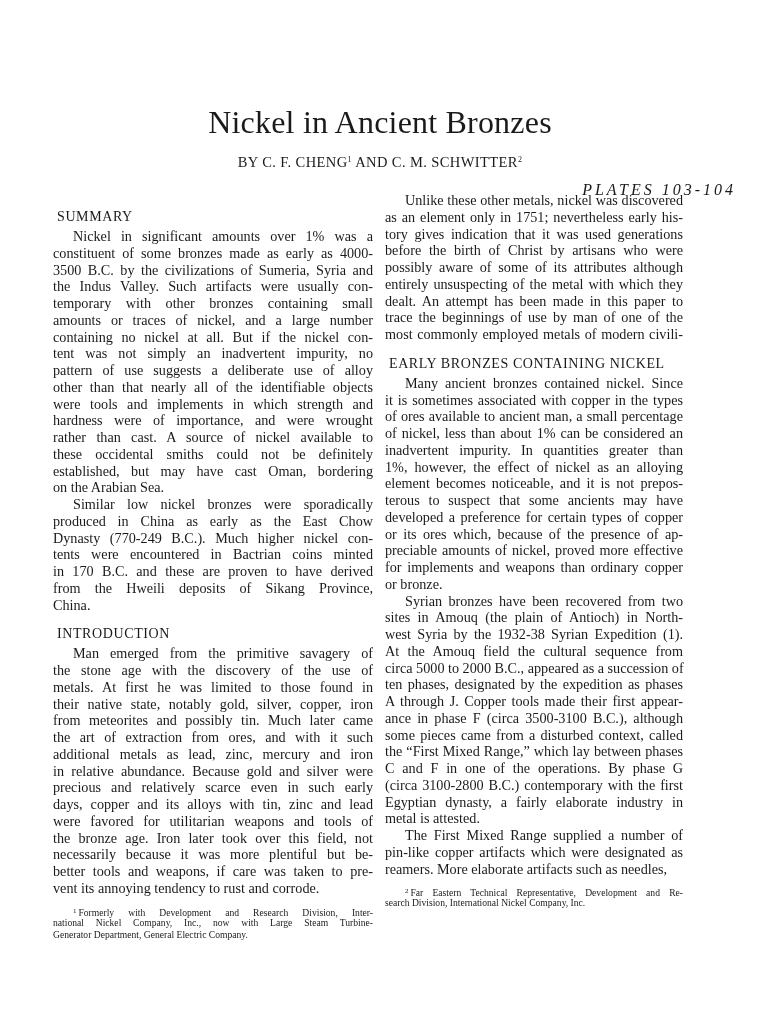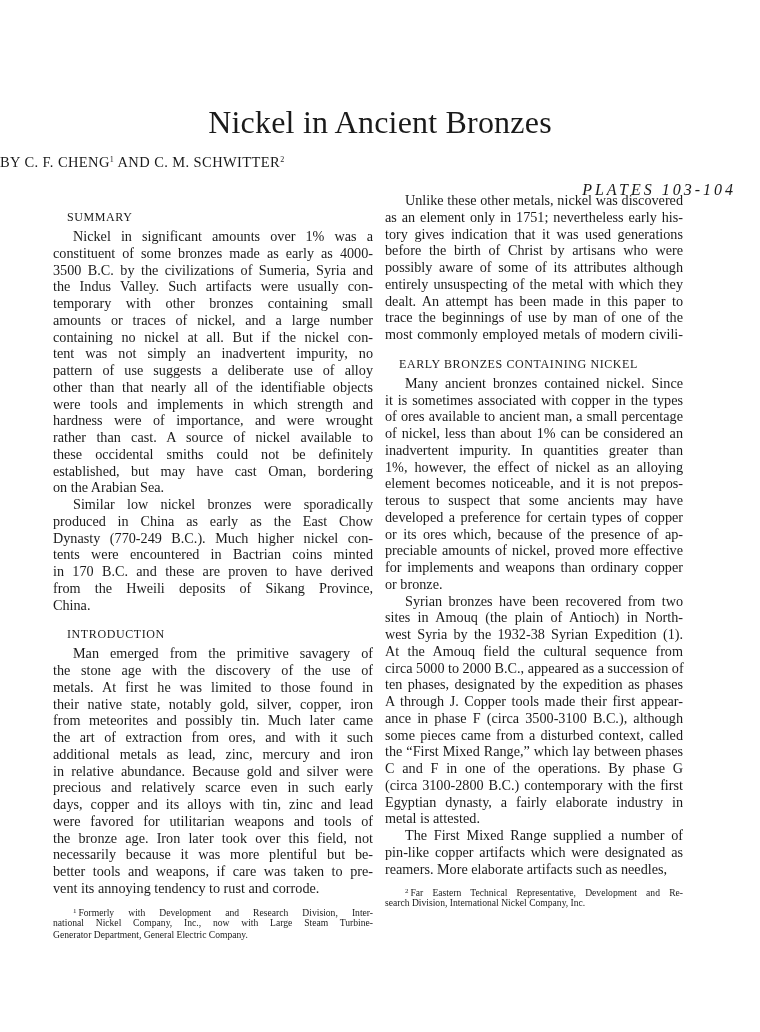--- a/index.html
+++ b/index.html
@@ -1,31 +1,31 @@
 <!DOCTYPE html>
 <html><head>
 <meta charset="utf-8">
 <style>
   html, body { margin:0; padding:0; background:#ffffff; }
   body { width:760px; height:1032px; position:relative; overflow:hidden;
          font-family:"Liberation Serif","DejaVu Serif",serif; color:#1a1a1a; }
   .title { position:absolute; left:0; width:760px; top:104px; text-align:center;
            font-size:32px; letter-spacing:0.2px; }
-  .byline { position:absolute; left:0; width:760px; top:154px; 
+  .byline { position:absolute; left:0; width:760px; top:154px; text-align:center;
             font-size:14.5px; letter-spacing:0.4px; }
   .byline sup { font-size:8px; vertical-align:5px; }
   .plates { position:absolute; right:24px; top:181px; font-size:16px; font-style:italic;
             letter-spacing:3px; }
   .col { position:absolute; font-size:14.2px; line-height:16.75px; }
   .col.left { left:53px; width:320px; top:207px; }
   .col.right { left:385px; width:298px; top:192px; }
   .line { display:block; white-space:nowrap; text-align:justify; text-align-last:justify; height:16.75px; }
   .line.last { text-align-last:left; }
   .line.indent { padding-left:20px; }
-  .sc { font-size:12px; letter-spacing:0.6px; display:block; height:13px; margin:2px 0 6px 14px; }
+  .sc { font-size:14px; letter-spacing:0.6px; display:block; height:13px; margin:2px 0 6px 4px; }
   .gap { display:block; height:11px; }
   .fn { font-size:9.6px; line-height:12px; display:block; white-space:nowrap; text-align:justify; text-align-last:justify; height:12px; }
   .fn.last { text-align-last:left; }
   .fn.indent { padding-left:20px; }
   .fn sup { font-size:7px; vertical-align:3px; }
   .fngap { display:block; height:8px; }
 </style>
 </head>
 <body>
 

